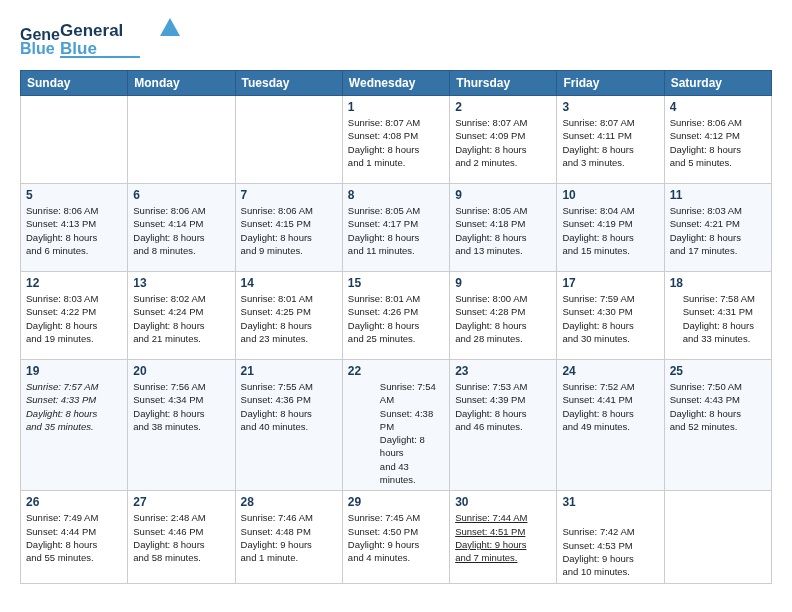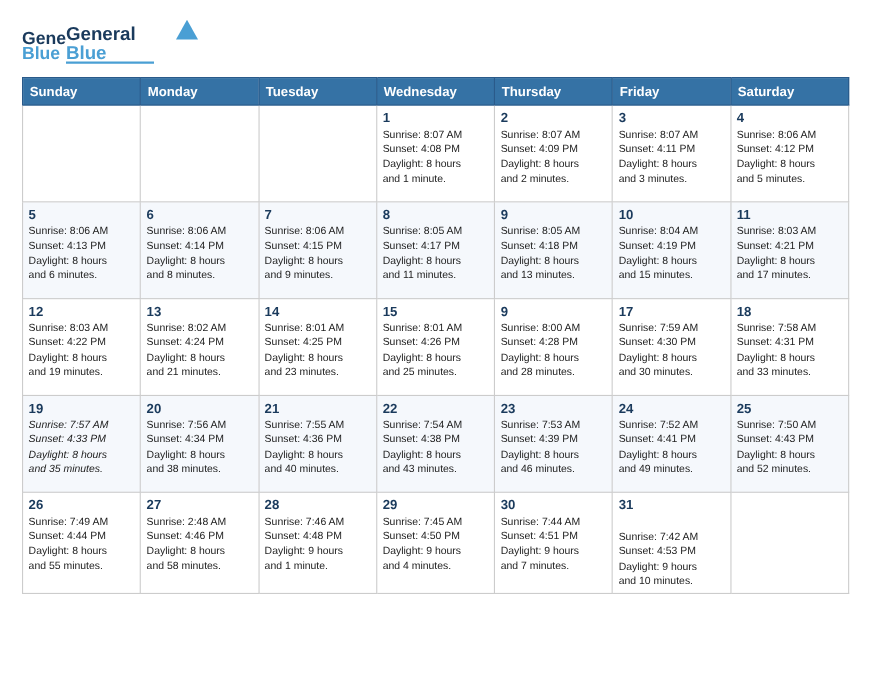--- a/index.html
+++ b/index.html
@@ -245,21 +245,21 @@
           </td>
           <td>
             <div class="day-number">17</div>
             <div class="day-info" style="white-space: pre-line;">Sunrise: 7:59 AM
 Sunset: 4:30 PM
 Daylight: 8 hours
 and 30 minutes.</div>
           </td>
           <td>
             <div class="day-number">18</div>
-            <div class="day-info" style="white-space: pre-line;">Sunrise: 7:58 AM
+            <div class="day-info" style="white-space: pre-line; margin-left: 13px;">Sunrise: 7:58 AM
 Sunset: 4:31 PM
 Daylight: 8 hours
 and 33 minutes.</div>
           </td>
         </tr>
         <tr>
           <td>
             <div class="day-number">19</div>
             <div class="day-info" style="white-space: pre-line; font-style: italic;">Sunrise: 7:57 AM
 Sunset: 4:33 PM
@@ -275,21 +275,21 @@
           </td>
           <td>
             <div class="day-number">21</div>
             <div class="day-info" style="white-space: pre-line;">Sunrise: 7:55 AM
 Sunset: 4:36 PM
 Daylight: 8 hours
 and 40 minutes.</div>
           </td>
           <td>
             <div class="day-number">22</div>
-            <div class="day-info" style="white-space: pre-line;">Sunrise: 7:54 AM
+            <div class="day-info" style="white-space: pre-line; margin-left: 32px;">Sunrise: 7:54 AM
 Sunset: 4:38 PM
 Daylight: 8 hours
 and 43 minutes.</div>
           </td>
           <td>
             <div class="day-number">23</div>
             <div class="day-info" style="white-space: pre-line;">Sunrise: 7:53 AM
 Sunset: 4:39 PM
 Daylight: 8 hours
 and 46 minutes.</div>
@@ -333,21 +333,21 @@
           </td>
           <td>
             <div class="day-number">29</div>
             <div class="day-info" style="white-space: pre-line;">Sunrise: 7:45 AM
 Sunset: 4:50 PM
 Daylight: 9 hours
 and 4 minutes.</div>
           </td>
           <td>
             <div class="day-number">30</div>
-            <div class="day-info" style="white-space: pre-line;">Sunrise: 7:44 AM
+            <div class="day-info" style="white-space: pre-line; text-decoration: underline;">Sunrise: 7:44 AM
 Sunset: 4:51 PM
 Daylight: 9 hours
 and 7 minutes.</div>
           </td>
           <td>
             <div class="day-number">31</div>
             <div class="day-info" style="white-space: pre-line; margin-top: 16px;">Sunrise: 7:42 AM
 Sunset: 4:53 PM
 Daylight: 9 hours
 and 10 minutes.</div>

